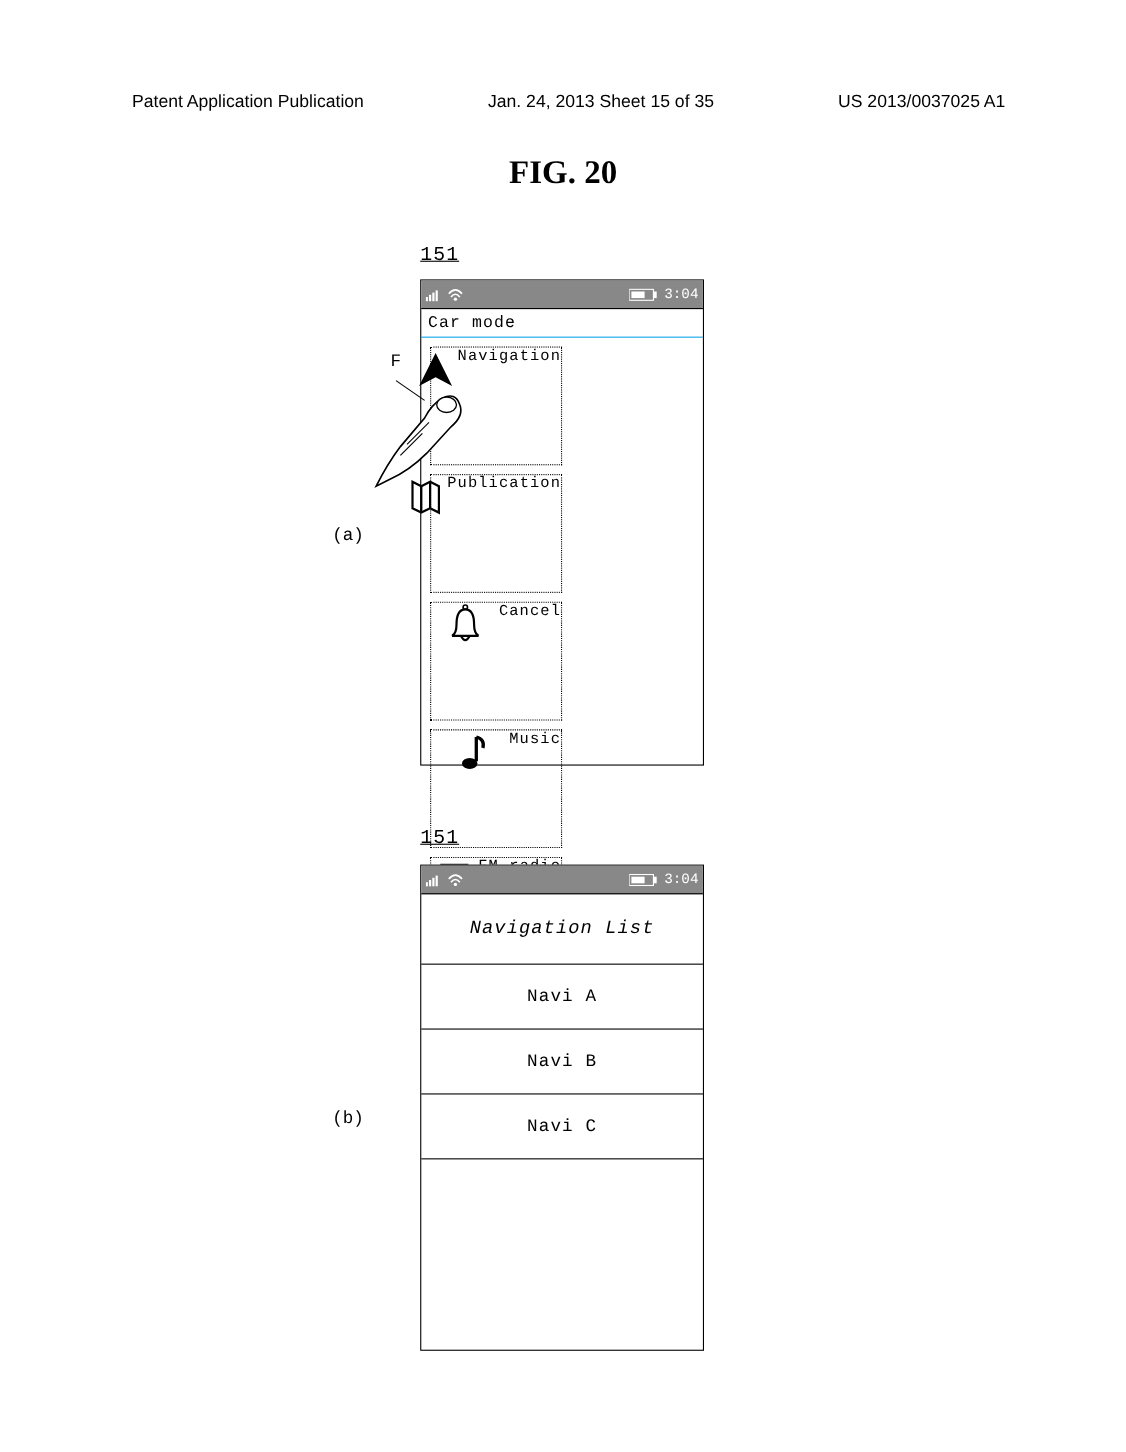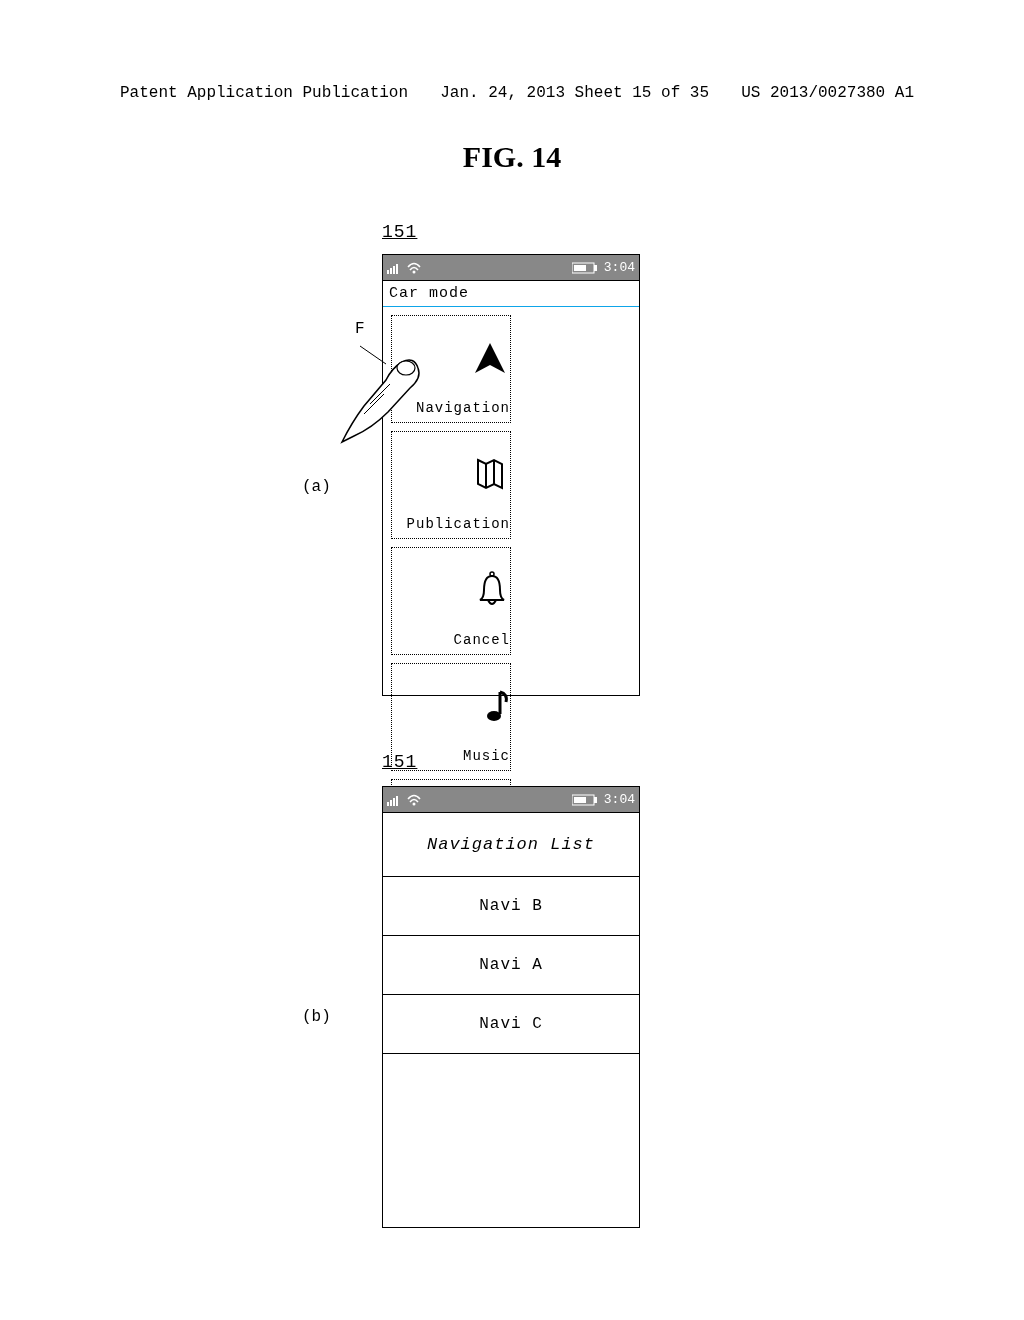--- a/index.html
+++ b/index.html
@@ -11,21 +11,21 @@
     height: 1320px;
     position: relative;
   }
   .page-header {
     position: absolute;
     top: 84px;
     left: 120px;
     right: 110px;
     display: flex;
     justify-content: space-between;
-    font-family: Liberation Mono, monospace;
+    font-family: Liberation Sans, sans-serif;
     font-size: 16px;
   }
   .fig-title {
     position: absolute;
     top: 140px;
     left: 0;
     width: 100%;
     text-align: center;
     font-family: "Times New Roman", serif;
     font-size: 30px;
@@ -106,22 +106,22 @@
     padding: 4px;
     gap: 0;
   }
   .tile {
     width: 120px;
     height: 108px;
     margin: 4px;
     border: 1px dotted #000;
     box-sizing: border-box;
     display: flex;
-    flex-direction: column;
-    align-items: flex-end;
+    flex-direction: row;
+    align-items: flex-start;
     justify-content: flex-end;
     font-size: 14px;
     letter-spacing: 1px;
     padding-bottom: 6px;
   }
   .tile .icon {
     flex: 1;
     display: flex;
     align-items: center;
     justify-content: center;
@@ -164,24 +164,24 @@
   }
   
   .signal-icon svg, .wifi-icon svg, .battery-icon svg { display: block; }
 </style>
 </head>
 <body>
 
 <div class="page-header">
   <span>Patent Application Publication</span>
   <span>Jan. 24, 2013  Sheet 15 of 35</span>
-  <span>US 2013/0027380 A1</span>
+  <span>US 2013/0037025 A1</span>
 </div>
 
-<div class="fig-title">FIG. 14</div>
+<div class="fig-title">FIG. 20</div>
 
 <div class="ref-151a">151</div>
 <div class="panel-a-label">(a)</div>
 <div class="f-label">F</div>
 
 <div class="phone phone-a">
   <div class="statusbar">
     <span class="signal-icon">
       <svg width="16" height="12">
           <rect x="0" y="8" width="2" height="4" fill="#fff"></rect>
@@ -309,16 +309,16 @@
         <svg width="26" height="12">
             <rect x="0" y="1" width="22" height="10" fill="none" stroke="#fff"></rect>
             <rect x="22" y="3" width="3" height="6" fill="#fff"></rect>
             <rect x="2" y="3" width="12" height="6" fill="#fff"></rect>
           </svg>
       </span>
       <span style="margin-left:4px;">3:04</span>
     </span>
   </div>
   <div class="nav-title">Navigation List</div>
+  <div class="nav-item">Navi A</div>
   <div class="nav-item">Navi B</div>
-  <div class="nav-item">Navi A</div>
   <div class="nav-item">Navi C</div>
 </div>
 
 </body></html>

